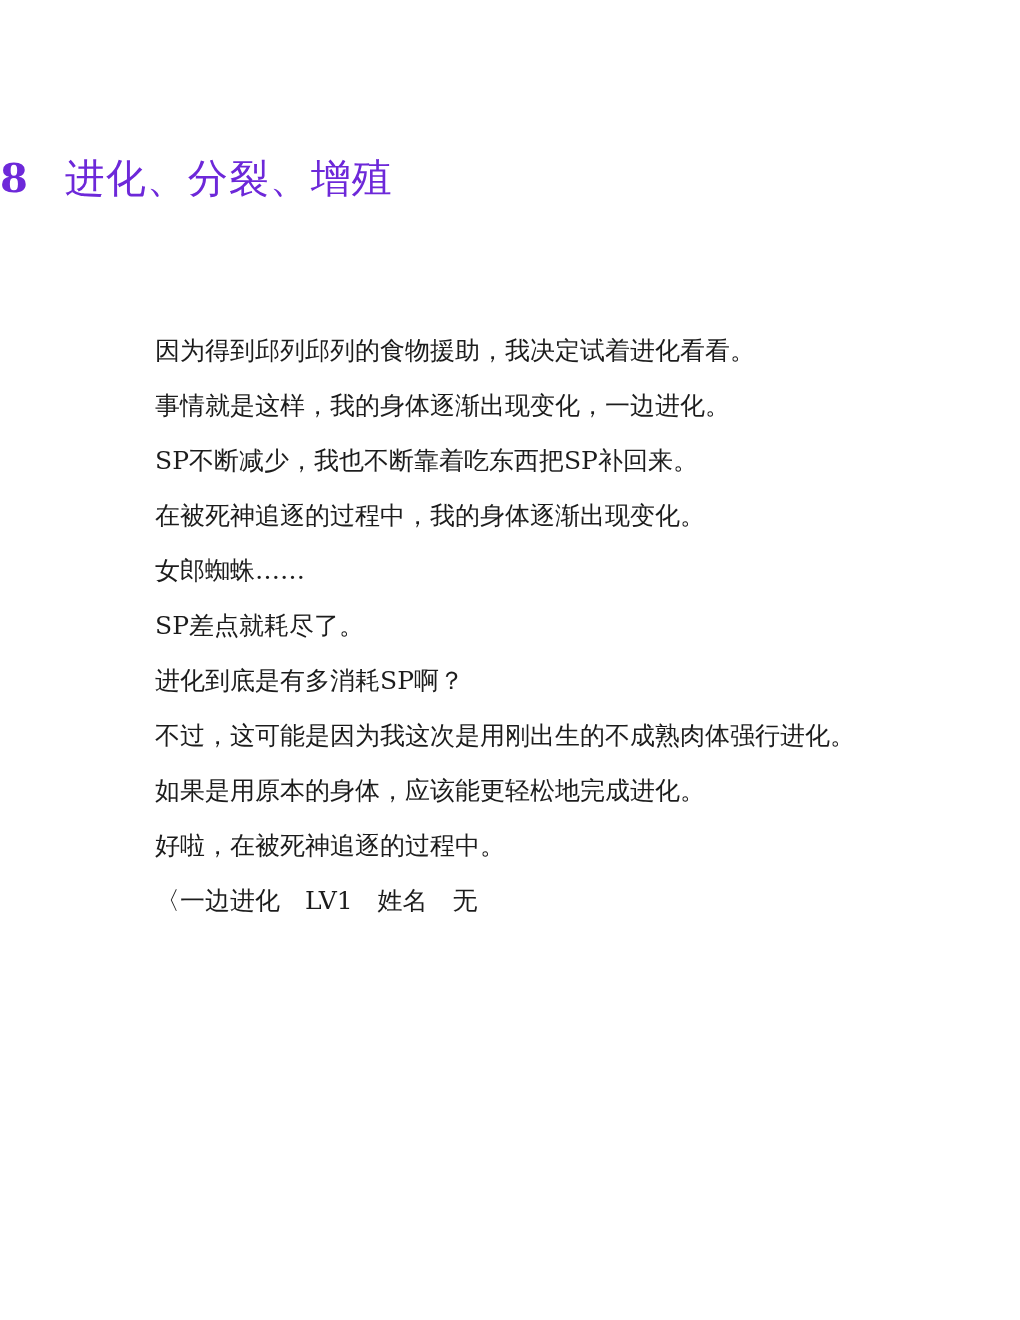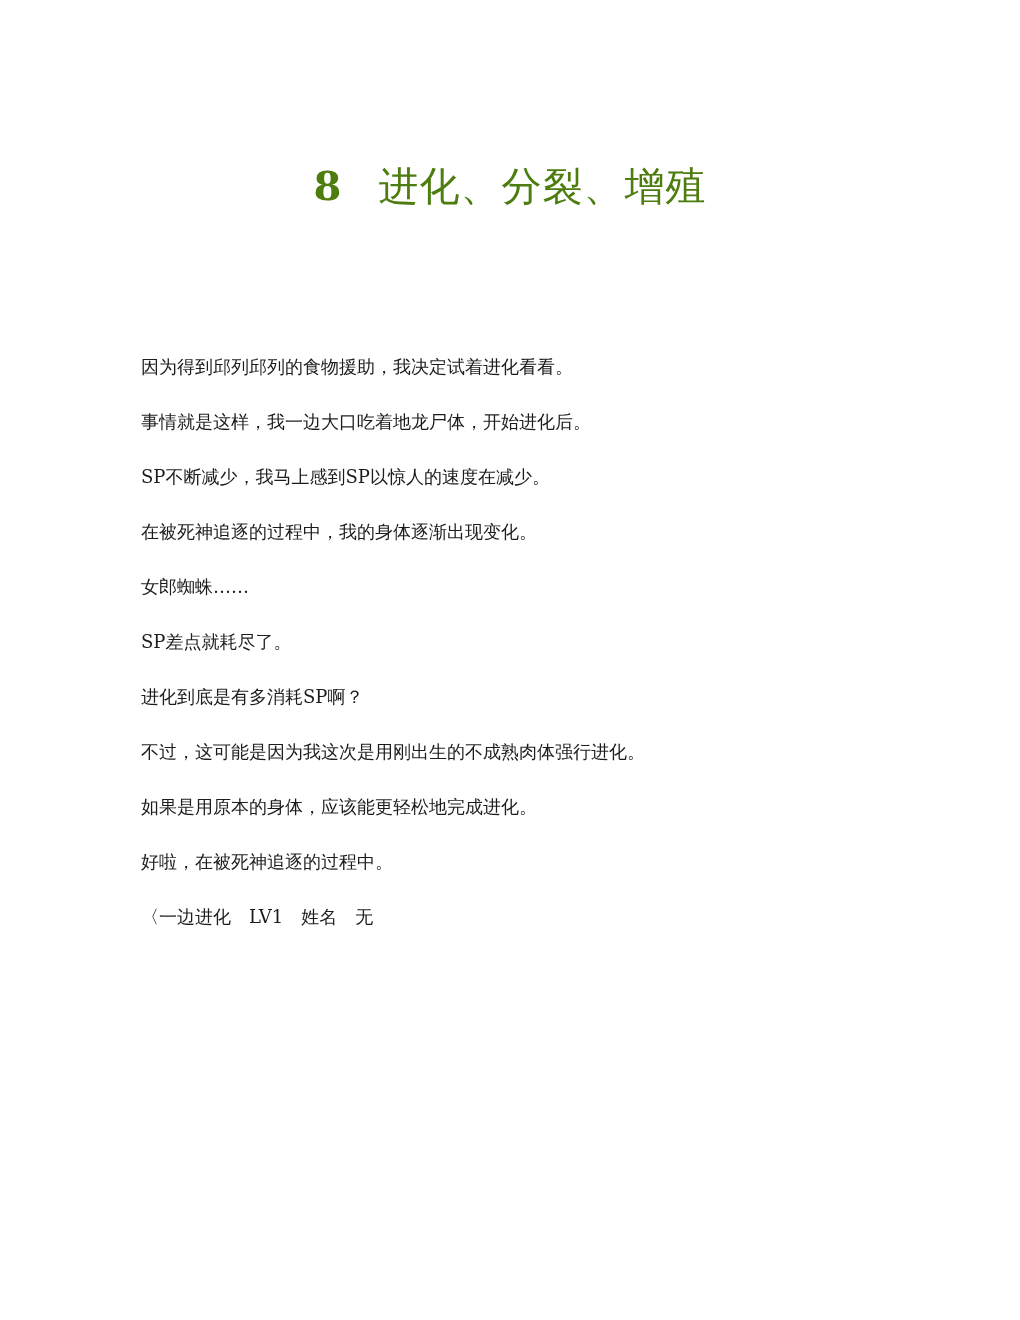--- a/index.html
+++ b/index.html
@@ -12,59 +12,59 @@
     width: 1020px;
     height: 1320px;
     background: #ffffff;
     overflow: hidden;
     font-family: "DejaVu Serif", "Liberation Serif", serif;
     color: #1c1c1c;
   }
   .chapter-heading {
     margin: 0 0 136px 0;
     padding-top: 156px;
-    text-align: center;
+    text-align: left;
     font-size: 40px;
-    line-height: 60px;
+    line-height: 44px;
     font-weight: normal;
-    color: #4d7c0f;
+    color: #6d28d9;
     letter-spacing: 1px;
   }
   .chapter-number {
     font-weight: bold;
     margin-right: 36px;
   }
   .chapter-title {
     font-weight: normal;
   }
   .body-text {
     margin-left: 105px;
     width: 788px;
-    font-size: 18px;
+    font-size: 25px;
     line-height: 30px;
     text-align: justify;
     color: #1c1c1c;
   }
   .para {
     margin: 0 0 25px 0;
     text-indent: 2em;
   }
 </style>
 </head>
 <body>
 
 <div class="page">
   <h1 class="chapter-heading">
     <span class="chapter-number">8</span><span class="chapter-title">进化、分裂、增殖</span>
   </h1>
 
   <div class="body-text">
     <p class="para">因为得到邱列邱列的食物援助，我决定试着进化看看。</p>
-    <p class="para">事情就是这样，我一边大口吃着地龙尸体，开始进化后。</p>
-    <p class="para">SP不断减少，我马上感到SP以惊人的速度在减少。</p>
+    <p class="para">事情就是这样，我的身体逐渐出现变化，一边进化。</p>
+    <p class="para">SP不断减少，我也不断靠着吃东西把SP补回来。</p>
     <p class="para">在被死神追逐的过程中，我的身体逐渐出现变化。</p>
     <p class="para">女郎蜘蛛……</p>
     <p class="para">SP差点就耗尽了。</p>
     <p class="para">进化到底是有多消耗SP啊？</p>
     <p class="para">不过，这可能是因为我这次是用刚出生的不成熟肉体强行进化。</p>
     <p class="para">如果是用原本的身体，应该能更轻松地完成进化。</p>
     <p class="para">好啦，在被死神追逐的过程中。</p>
     <p class="para">〈一边进化　LV1　姓名　无</p>
   </div>
 </div>

